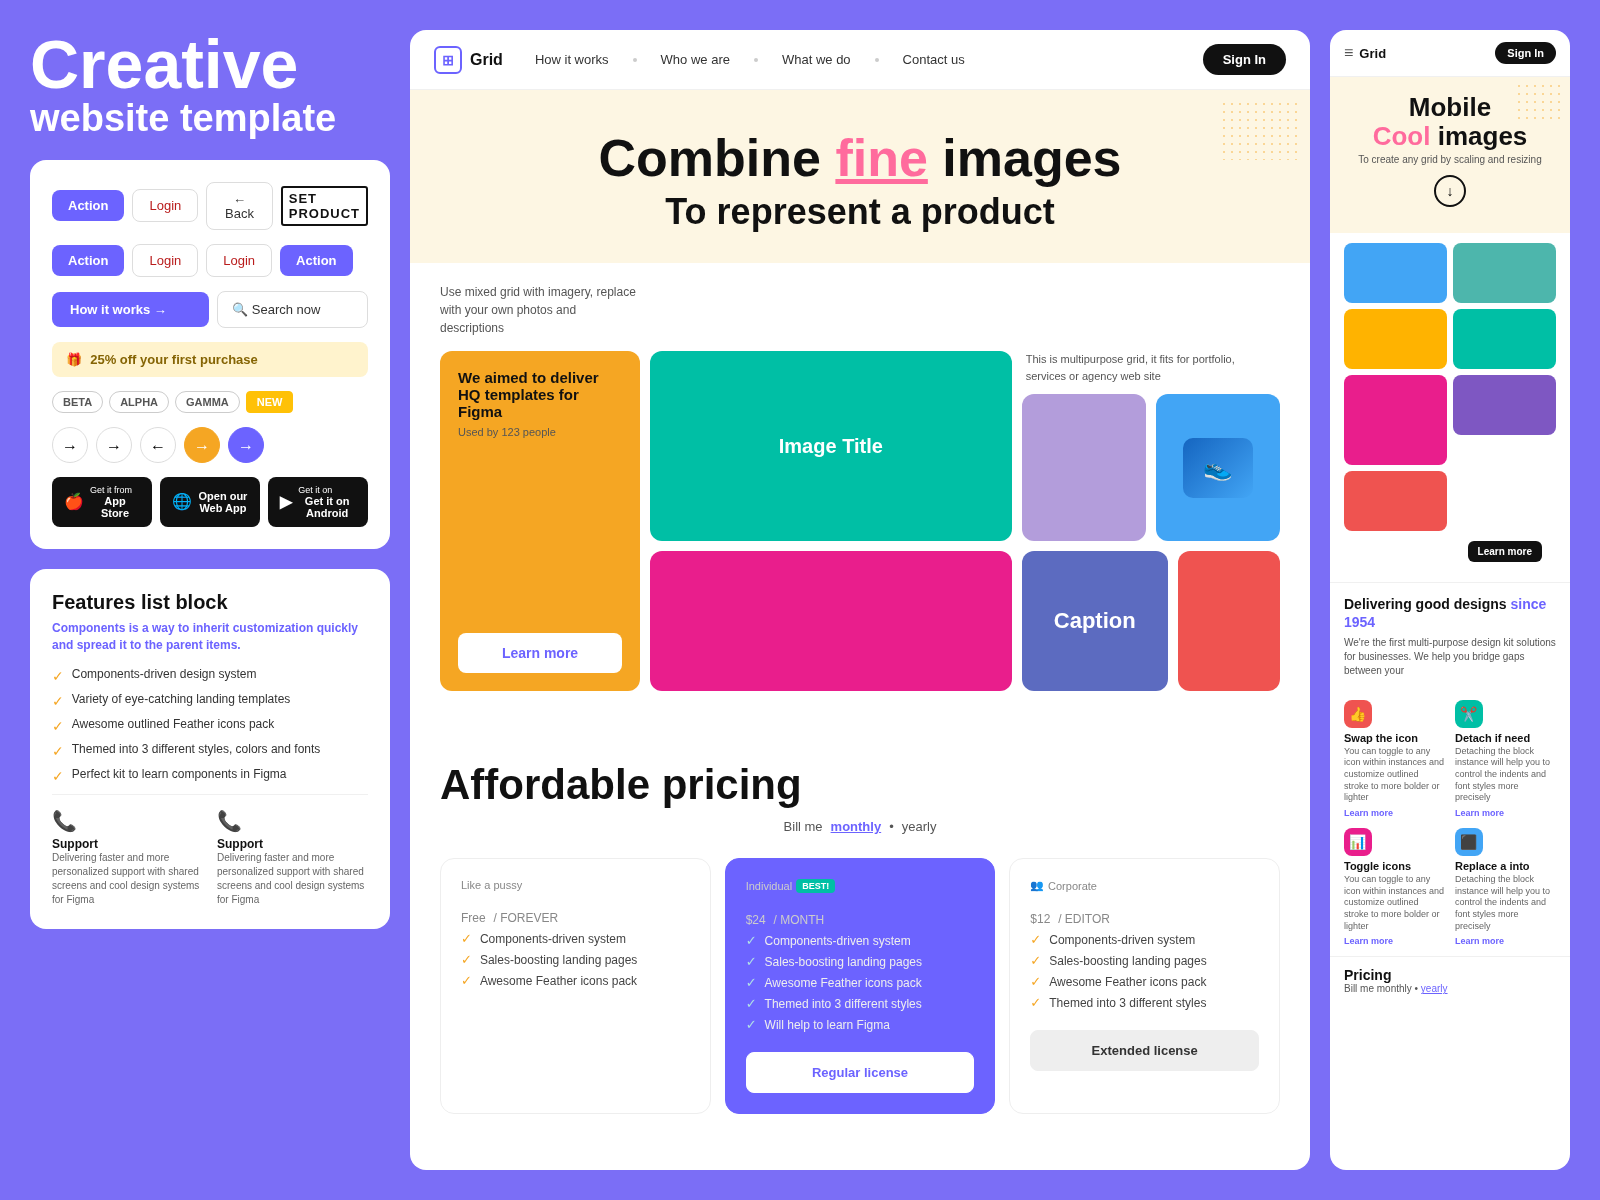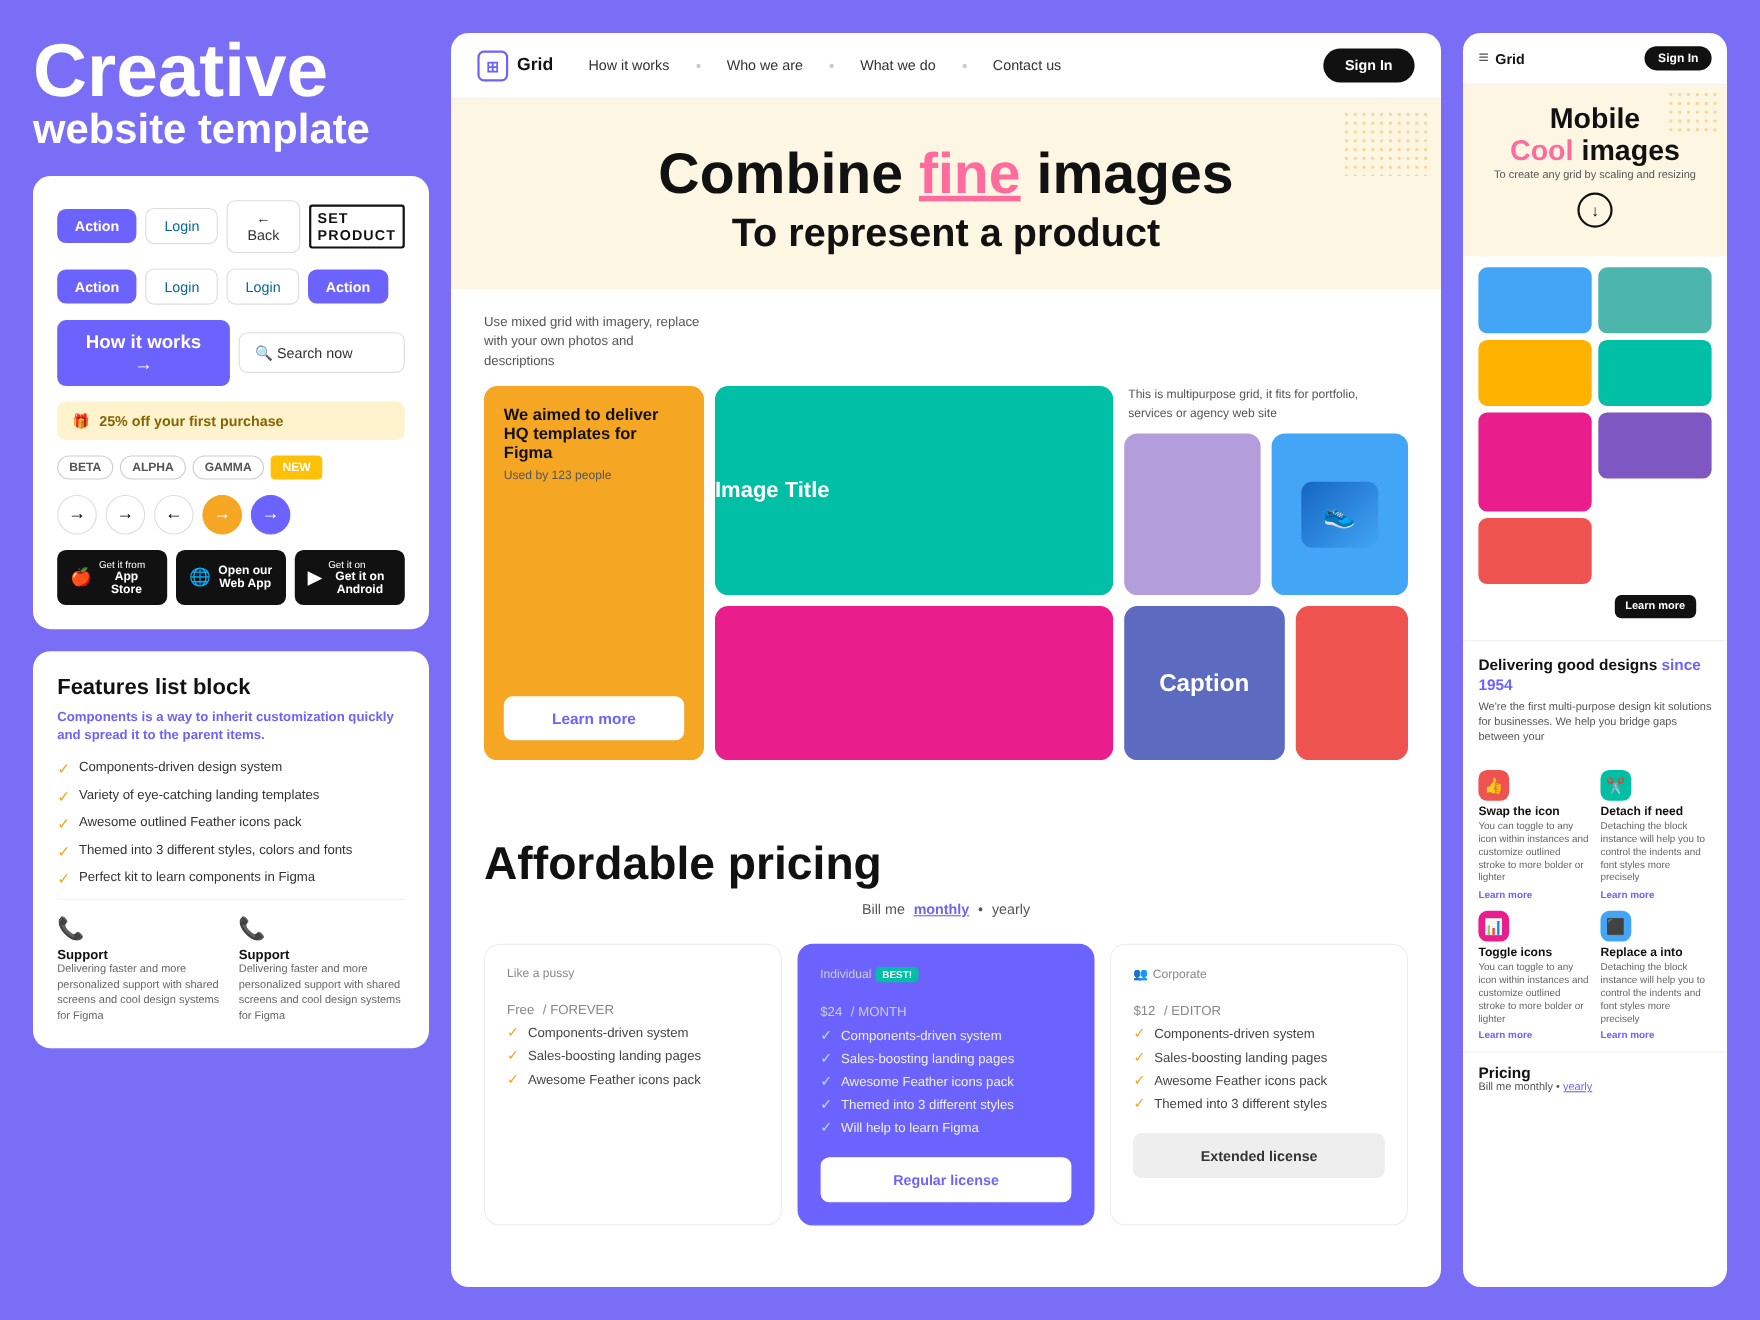--- a/index.html
+++ b/index.html
@@ -56,21 +56,21 @@
       color: white;
       border: none;
       border-radius: 8px;
       padding: 8px 16px;
       font-size: 13px;
       font-weight: 600;
       cursor: pointer;
     }
     .btn-outline {
       background: white;
-      color: #0369a1;
+      color: #b91c1c;
       border: 1.5px solid #ddd;
       border-radius: 8px;
       padding: 8px 16px;
       font-size: 13px;
       font-weight: 500;
       cursor: pointer;
     }
     .btn-back {
       background: white;
       color: #333;
@@ -92,21 +92,21 @@
       padding: 3px 6px;
       border-radius: 3px;
     }
 
     .how-it-works-btn {
       background: #6C63FF;
       color: white;
       border: none;
       border-radius: 8px;
       padding: 10px 18px;
-      font-size: 17px;
+      font-size: 13px;
       font-weight: 600;
       display: flex;
       align-items: center;
       gap: 6px;
       cursor: pointer;
       flex: 1;
     }
     .search-btn {
       background: white;
       color: #333;
@@ -404,21 +404,21 @@
     .col2 { flex: 1.4; }
     .col2-rows { display: flex; flex-direction: column; gap: 10px; height: 100%; }
     .col3 { flex: 1; display: flex; flex-direction: column; gap: 10px; }
     .col3-top { display: flex; gap: 10px; flex: 1; }
 
     .cell-green {
       background: #00BFA5;
       border-radius: 12px;
       display: flex;
       align-items: center;
-      justify-content: flex-start;
+      justify-content: center;
       color: white;
       font-size: 20px;
       font-weight: 800;
       min-height: 190px;
     }
     .cell-pink {
       background: #E91E8C;
       border-radius: 12px;
       min-height: 140px;
     }

